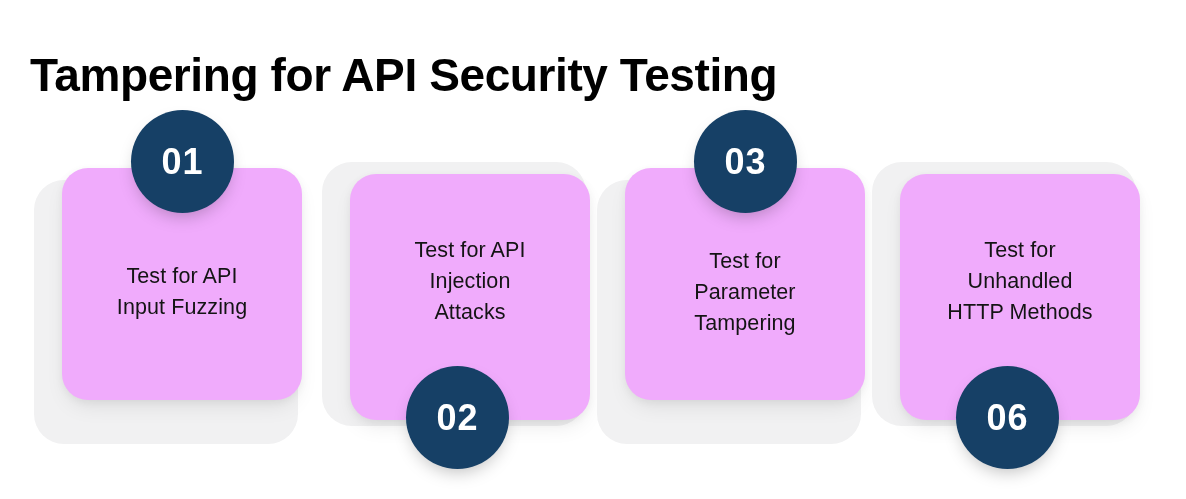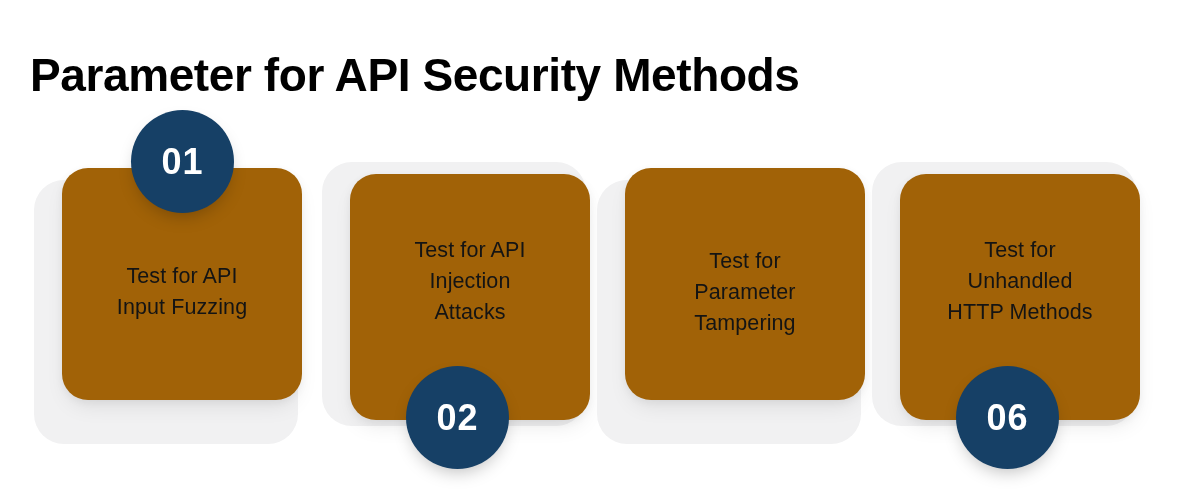--- a/index.html
+++ b/index.html
@@ -65,21 +65,21 @@
 
   
   .step.up .backplate   { left: 0px;  top: 66px; }
   .step.up .card        { left: 28px; top: 78px; }
 
   .card {
     position: absolute;
     width: 240px;
     height: 232px;
     border-radius: 26px;
-    background: #a16207;
+    background: #f0abfc;
     box-shadow: 0 10px 22px -6px rgba(0,0,0,0.10),
                 0 2px 8px rgba(0,0,0,0.05);
     display: flex;
     align-items: center;
     justify-content: center;
     padding: 0 14px;
   }
   .step.up .card { height: 246px; }
 
   .card-text {
@@ -114,21 +114,21 @@
     color: #ffffff;
     font-size: 36px;
     font-weight: 600;
     letter-spacing: 1px;
     line-height: 1;
   }
 </style>
 </head>
 <body>
 
-<h1 class="page-title">Parameter for API Security Methods</h1>
+<h1 class="page-title">Tampering for API Security Testing</h1>
 
 <div class="flow">
 
   <div class="step step-1 down">
     <div class="backplate"></div>
     <div class="card">
       <div class="card-text">Test for API
 Input Fuzzing</div>
     </div>
     <div class="badge">
@@ -148,20 +148,23 @@
     </div>
   </div>
 
   <div class="step step-3 down">
     <div class="backplate"></div>
     <div class="card">
       <div class="card-text">Test for
 Parameter
 Tampering</div>
     </div>
+    <div class="badge">
+      <span class="badge-num">03</span>
+    </div>
   </div>
 
   <div class="step step-4 up">
     <div class="backplate"></div>
     <div class="card">
       <div class="card-text">Test for
 Unhandled
 HTTP Methods</div>
     </div>
     <div class="badge">

